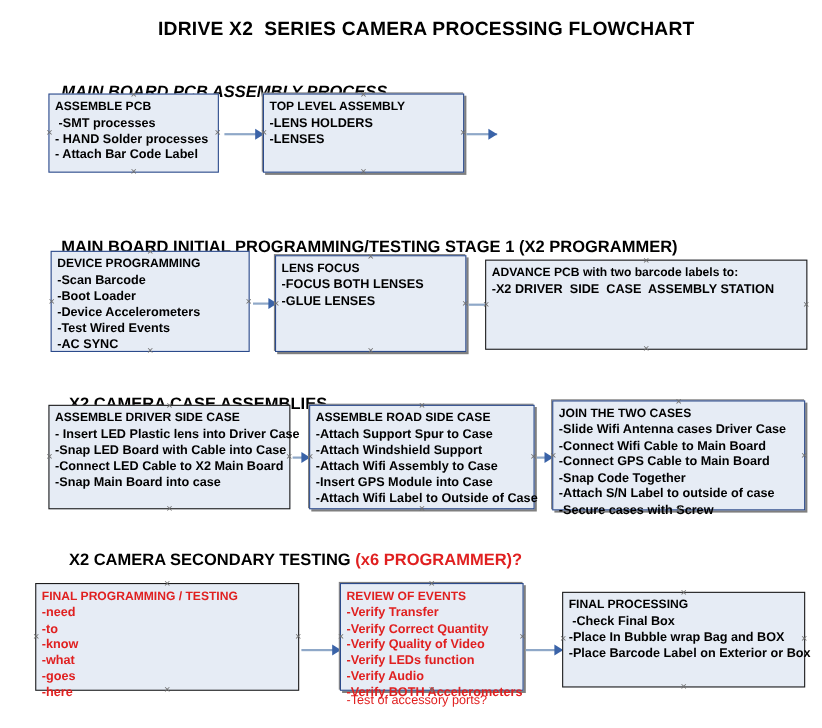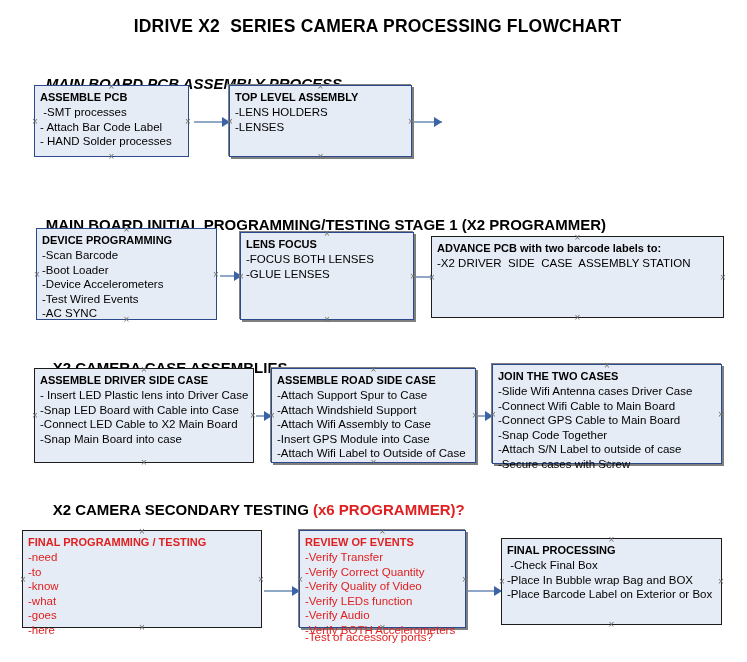--- a/index.html
+++ b/index.html
@@ -4,21 +4,21 @@
 <style>
   html,body{margin:0;padding:0;}
   body{
     width:747px;height:662px;
     background:#ffffff;
     font-family:"Liberation Sans", sans-serif;
     position:relative;
     overflow:hidden;
     -webkit-font-smoothing:antialiased;
   }
-  .canvas{position:absolute;left:4px;top:0;width:633px;height:662px;}
+  .canvas{position:absolute;left:14px;top:0;width:633px;height:662px;}
 
   
   .doc-title{
     position:absolute;
     left:0;top:16px;width:747px;
     text-align:center;
     font-size:17.5px;font-weight:bold;color:#000;
     letter-spacing:.2px;
     white-space:pre;
   }
@@ -46,21 +46,21 @@
   .node .inner{
     position:absolute;left:0;top:0;right:0;bottom:0;
     padding:4px 5px 0 5px;
     box-sizing:border-box;
   }
   .node-title{
     font-size:11px;font-weight:bold;color:#000;
     line-height:15px;white-space:pre;
   }
   .node-line{
-    font-size:11.5px;color:#000;line-height:14.5px;white-space:pre;
+    font-size:11.5px;color:#000;line-height:14.5px;white-space:pre;font-weight:bold;
   }
   .node.red .node-title{color:#e02020;}
   .node.red .node-line{color:#e02020;}
   .node.bold-lines .node-line{font-weight:bold;font-size:12.5px;line-height:17px;}
 
   
   .overflow-line{
     position:absolute;
     left:5px;
     font-size:11.5px;line-height:14.5px;white-space:pre;color:#e02020;
@@ -102,22 +102,22 @@
   <div class="doc-title">IDRIVE X2  SERIES CAMERA PROCESSING FLOWCHART</div>
 
   <div class="section-title" style="left:25px;top:58px;font-style:italic;">
     <span>MAIN BOARD PCB ASSEMBLY PROCESS</span>
   </div>
 
   <div class="node thin" style="left:30px;top:85px;width:155px;height:72px;">
     <div class="inner">
       <div class="node-title">ASSEMBLE PCB</div>
       <div class="node-line"> -SMT processes</div>
+      <div class="node-line">- HAND Solder processes</div>
       <div class="node-line">- Attach Bar Code Label</div>
-      <div class="node-line">- HAND Solder processes</div>
     </div>
     <span class="handle" style="left:50%;top:0;"></span>
     <span class="handle" style="left:50%;top:100%;"></span>
     <span class="handle" style="left:0;top:50%;"></span>
     <span class="handle" style="left:100%;top:50%;"></span>
   </div>
 
   <div class="conn" style="left:190px;top:116px;width:36px;">
     <div class="shaft"></div>
     <div class="head"></div>

